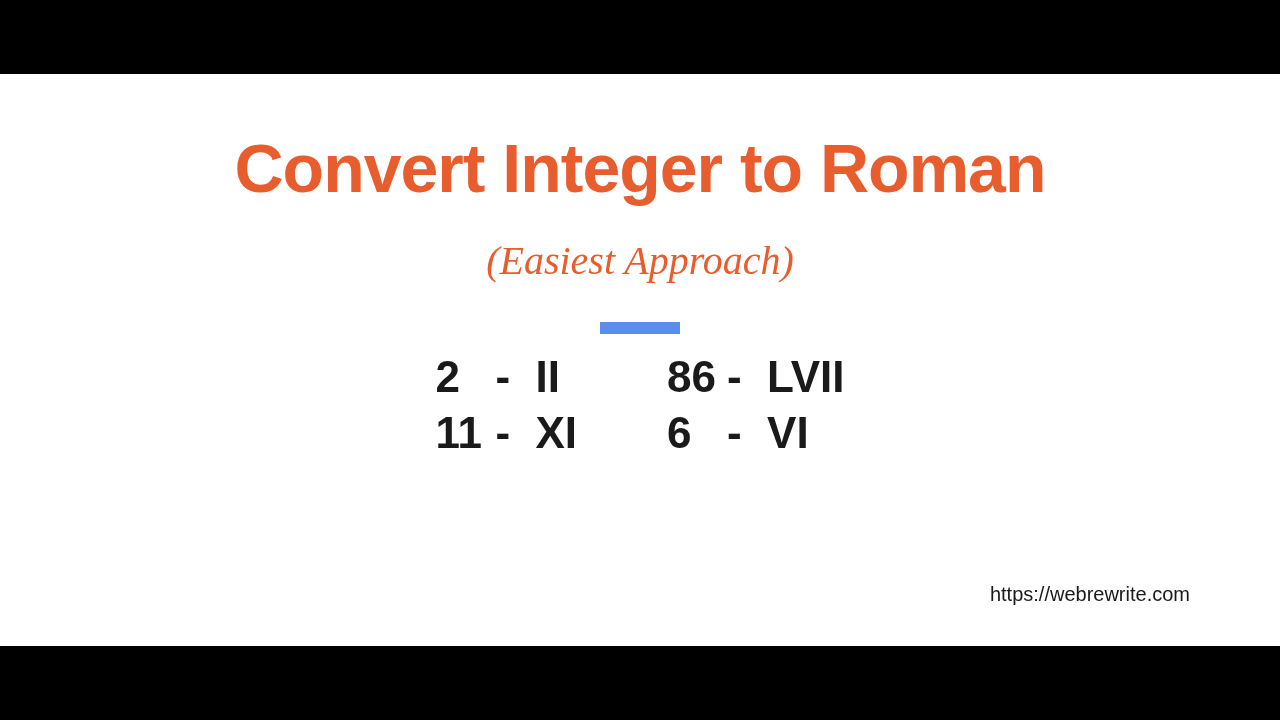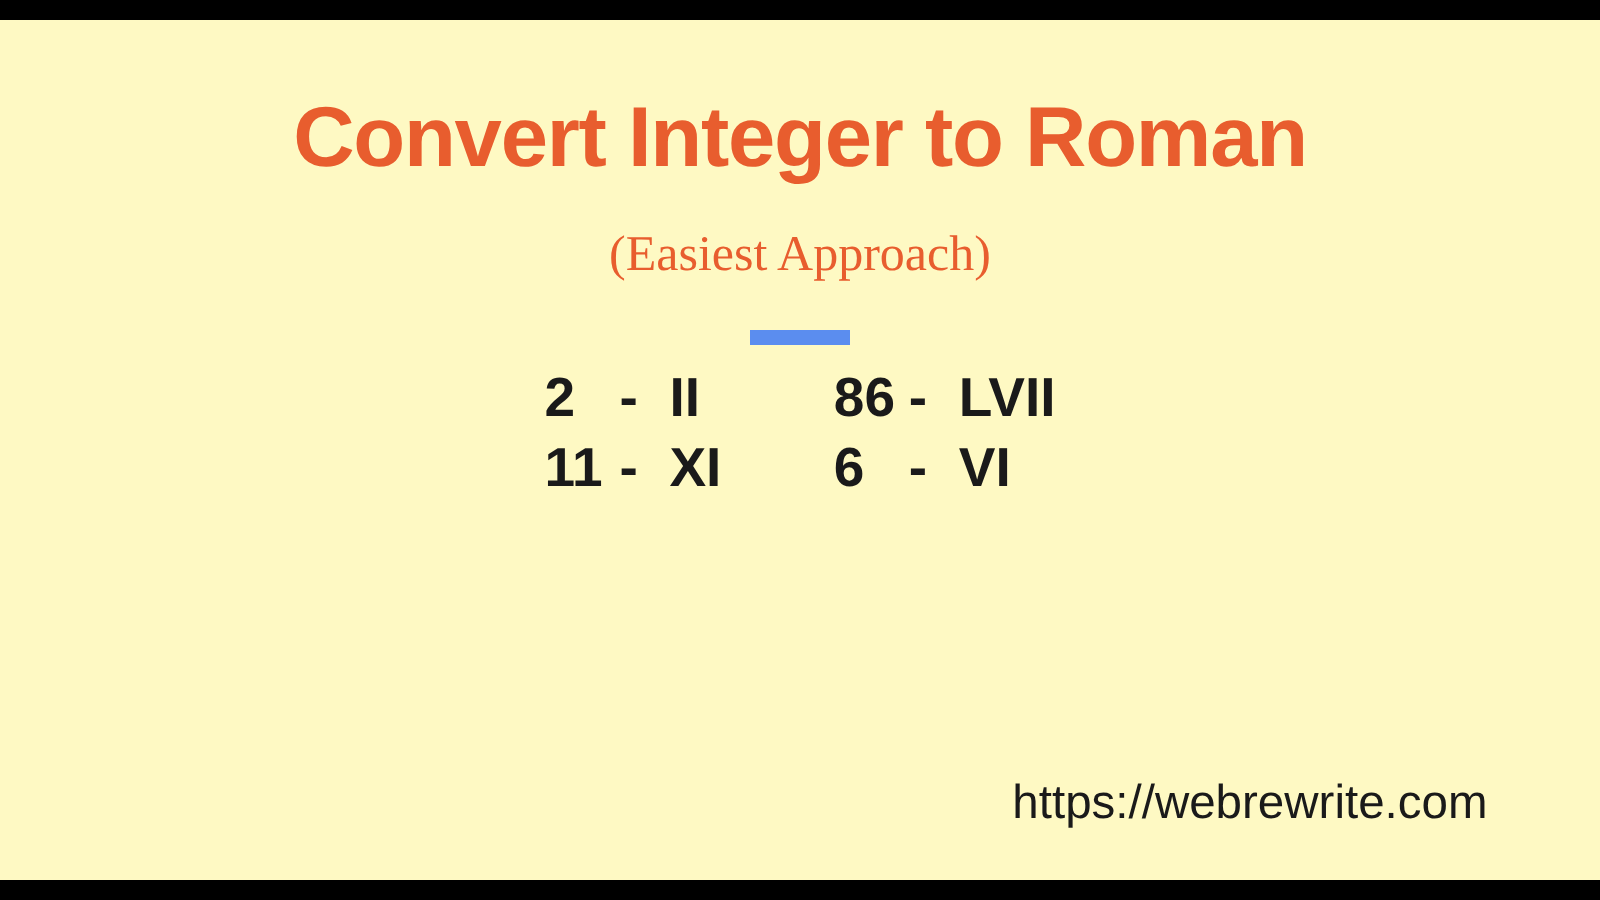--- a/index.html
+++ b/index.html
@@ -11,41 +11,42 @@
       width: 1280px;
       height: 720px;
       background: #000;
       display: flex;
       align-items: center;
       justify-content: center;
       font-family: Arial, Helvetica, sans-serif;
     }
     .slide {
       width: 1280px;
-      height: 688px;
-      background: #fef9c3;
+      height: 572px;
+      background: #ffffff;
       position: relative;
       padding-top: 55px;
     }
     .title {
       color: #e85d2e;
       font-size: 68px;
       font-weight: 900;
       text-align: center;
       line-height: 1.15;
       letter-spacing: -1px;
       font-family: Arial Black, Arial, sans-serif;
     }
     .subtitle {
       color: #e85d2e;
       font-size: 40px;
       font-weight: 400;
       text-align: center;
       margin-top: 30px;
       font-family: Georgia, 'Times New Roman', serif;
+      font-style: italic;
     }
     .divider {
       width: 80px;
       height: 12px;
       background: #5b8def;
       margin: 38px auto 0;
     }
     .examples {
       display: flex;
       justify-content: center;
@@ -72,21 +73,21 @@
       width: 40px;
       text-align: left;
     }
     .roman {
       text-align: center;
     }
     .url {
       position: absolute;
       bottom: 40px;
       right: 90px;
-      font-size: 38px;
+      font-size: 20px;
       color: #1a1a1a;
       font-weight: 400;
     }
   </style>
 </head>
 <body>
 
 <div class="slide">
   <h1 class="title">
     <span>Convert Integer to Roman</span><br>

